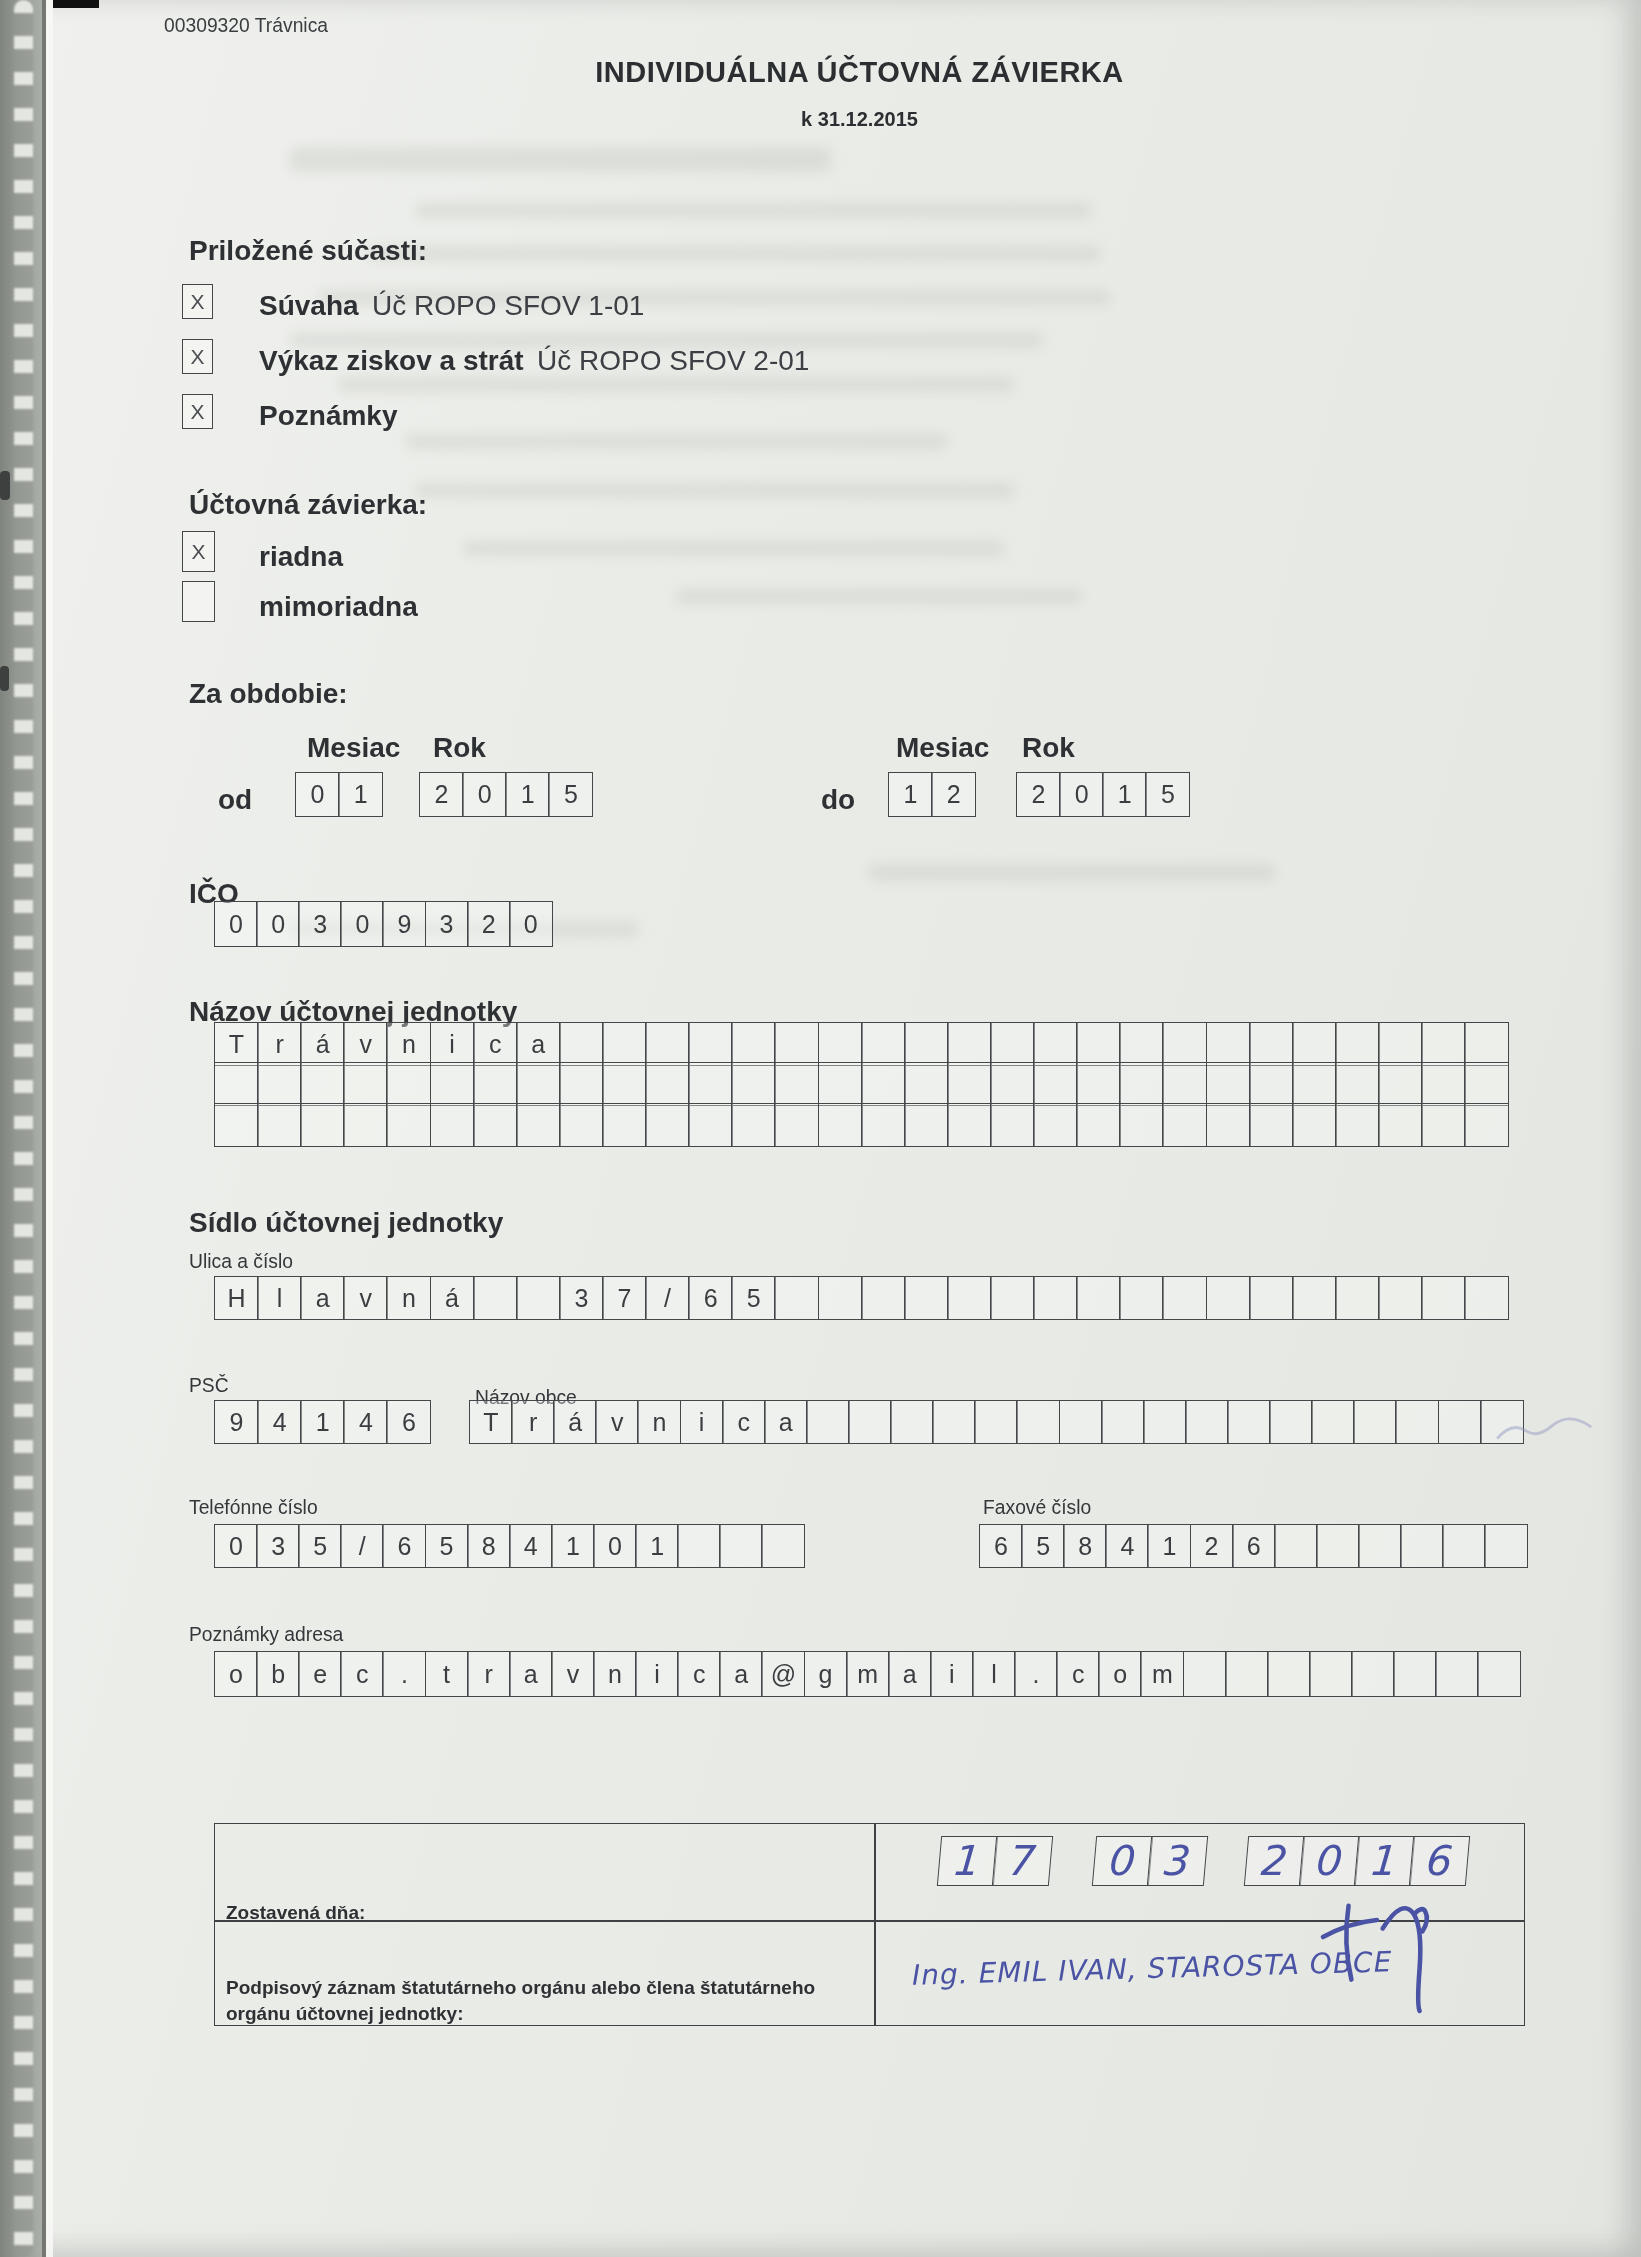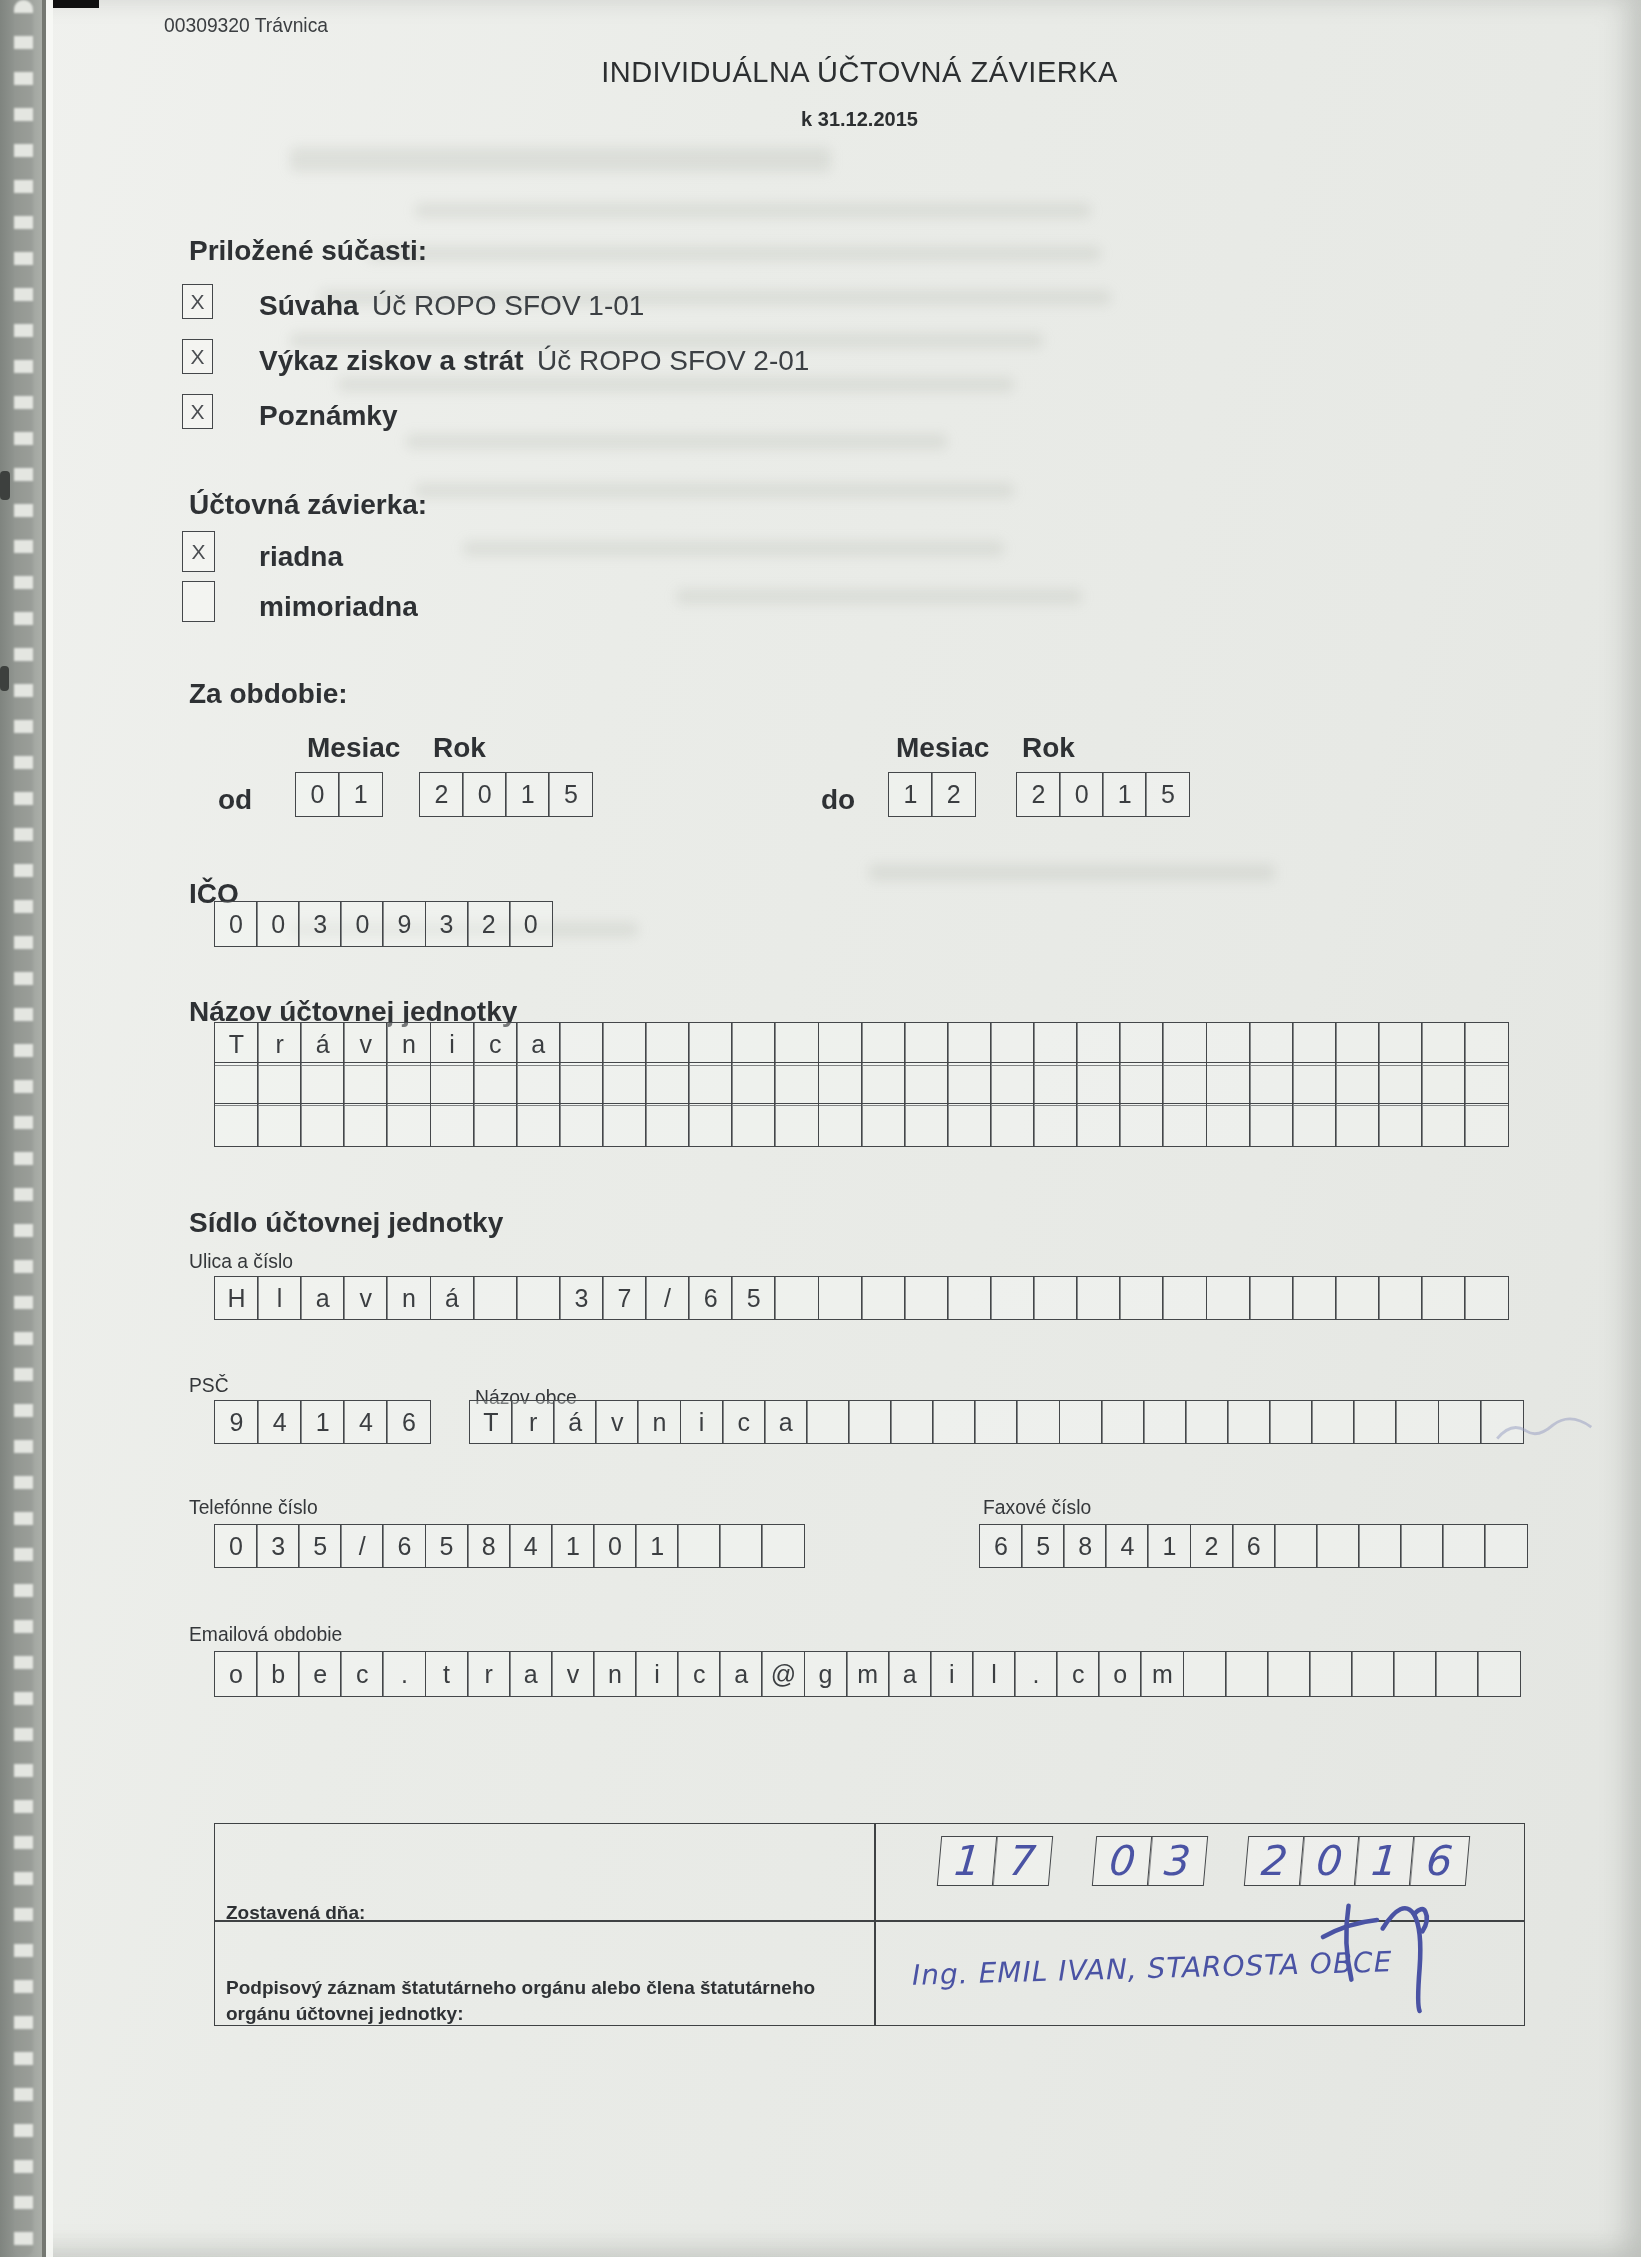--- a/index.html
+++ b/index.html
@@ -19,21 +19,21 @@
     background:repeating-linear-gradient(180deg,rgba(232,234,229,.95) 0 12.6px,rgba(148,152,147,.55) 12.6px 36px);
     filter:blur(1px);}
   .binding-edge{position:absolute;left:42px;top:0;width:3.9px;height:100%;background:#63665f;opacity:.75;}
   .paper-edge{position:absolute;left:46px;top:0;width:6.8px;height:100%;background:#f7f8f5;opacity:.9;}
   .speck{position:absolute;background:#3d403e;border-radius:3.9px;}
   .topmark{position:absolute;background:#101010;}
   .ghost{position:absolute;background:rgba(158,163,155,.20);filter:blur(5.8px);border-radius:5.8px;}
   
   .corner{position:absolute;font-size:19.3px;color:#3b3e41;}
   .title{position:absolute;left:232px;top:56px;width:1255px;text-align:center;
-    font-size:29px;font-weight:normal;letter-spacing:0.5px;color:#2c2f31;}
+    font-size:29px;font-weight:bold;letter-spacing:0.5px;color:#2c2f31;}
   .subtitle{position:absolute;left:232px;top:108px;width:1255px;text-align:center;
     font-size:20px;font-weight:bold;color:#2c2f31;}
   .lbl{position:absolute;font-size:28px;font-weight:bold;color:#2e3134;}
   .lbl-sm{position:absolute;font-size:19.3px;color:#34373a;}
   .form-code{font-weight:normal;color:#3c4044;margin-left:13.5px;}
   
   .cb{position:absolute;width:29px;height:33px;border:1.9px solid #44474a;background:rgba(250,251,248,.45);
     display:flex;align-items:center;justify-content:center;
     font-size:21px;font-weight:300;color:#4b4e52;}
   .cb.tall{height:39px;width:31px;}
@@ -352,21 +352,21 @@
       <div class="cell">2</div>
       <div class="cell">6</div>
       <div class="cell"></div>
       <div class="cell"></div>
       <div class="cell"></div>
       <div class="cell"></div>
       <div class="cell"></div>
       <div class="cell"></div>
     </div>
 
-  <div class="lbl-sm" style="left:189px;top:1624px;">Emailová obdobie</div>
+  <div class="lbl-sm" style="left:189px;top:1624px;">Poznámky adresa</div>
   <div class="grid" style="left:214px;top:1651px;--cw:42px;--ch:44px;">
       <div class="cell">o</div>
       <div class="cell">b</div>
       <div class="cell">e</div>
       <div class="cell">c</div>
       <div class="cell">.</div>
       <div class="cell">t</div>
       <div class="cell">r</div>
       <div class="cell">a</div>
       <div class="cell">v</div>

